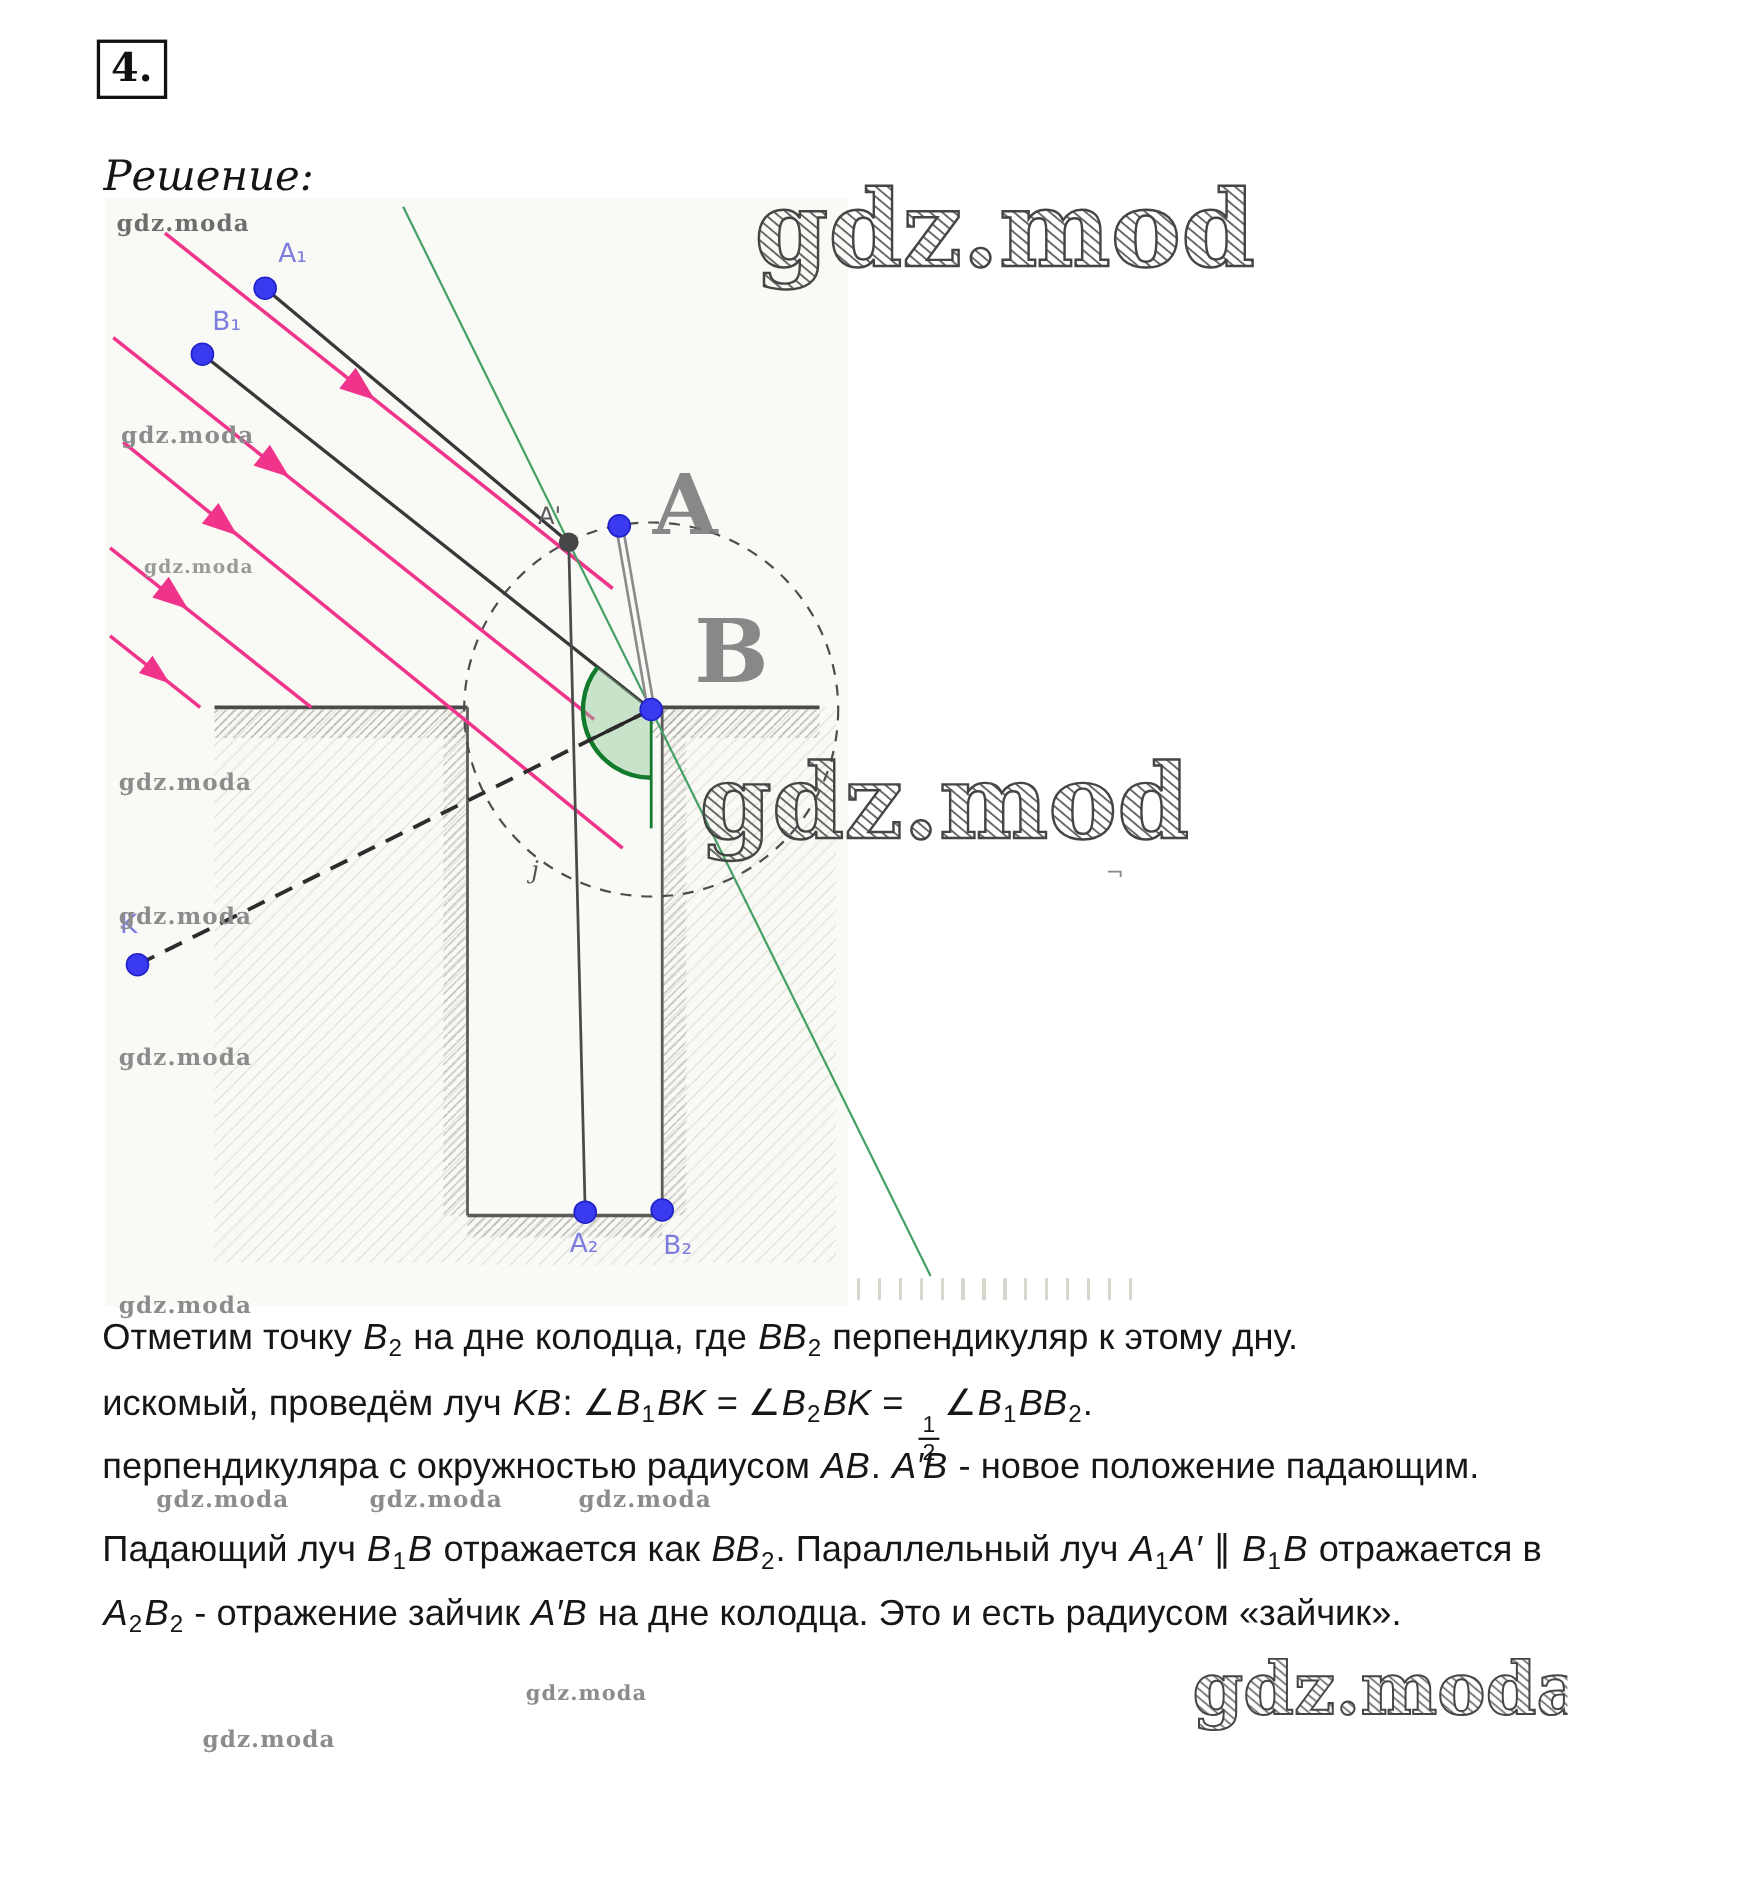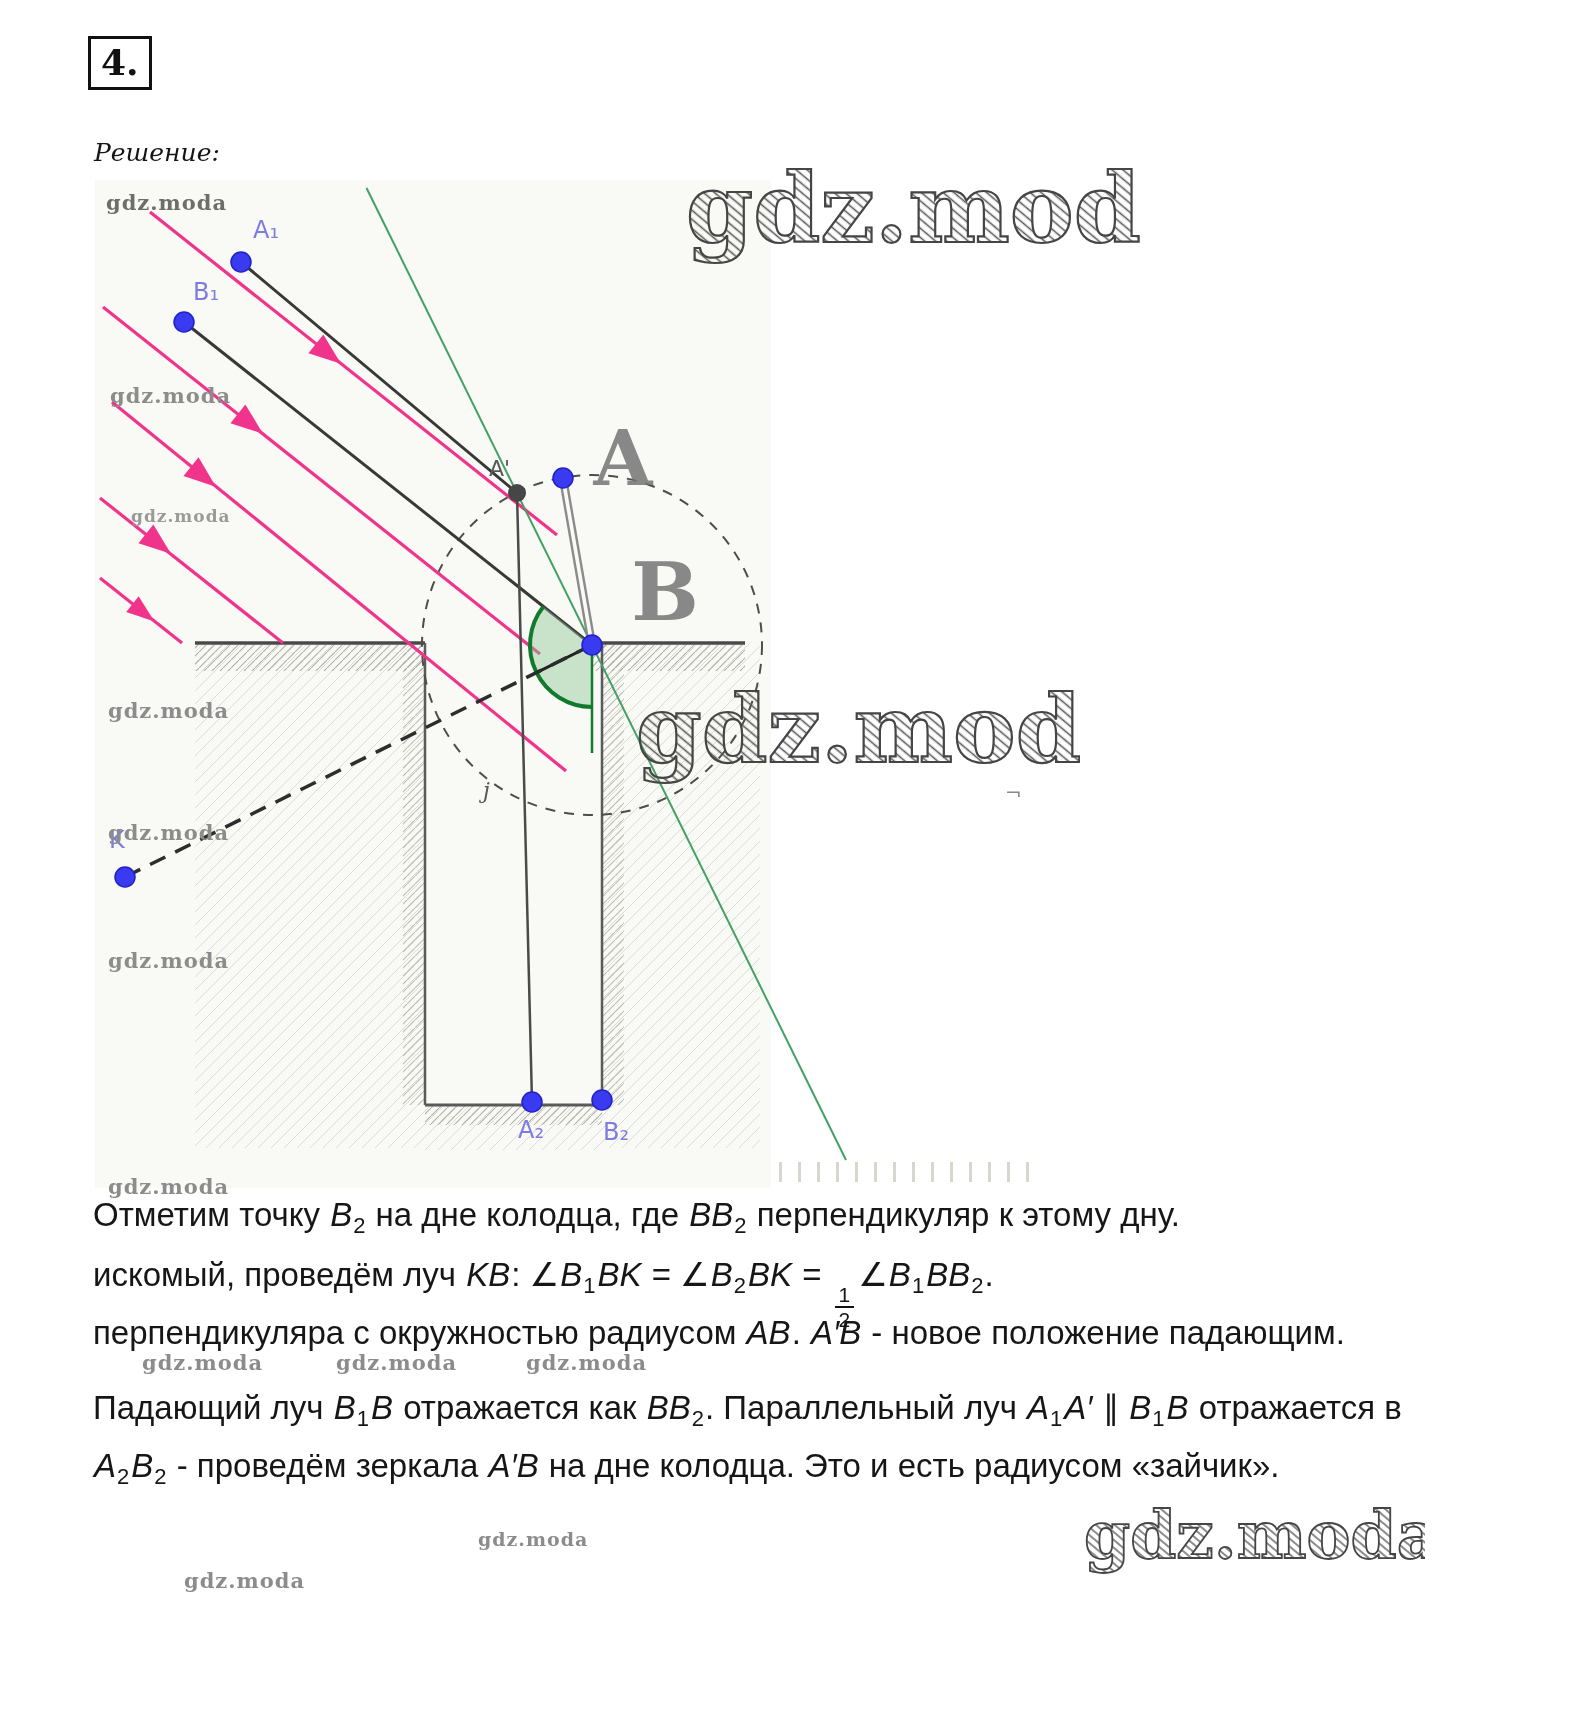--- a/index.html
+++ b/index.html
@@ -1,21 +1,21 @@
 <!DOCTYPE html>
 <html><head>
 <meta charset="utf-8">
 <style>
   html,body{margin:0;padding:0;background:#ffffff;}
   #page{position:relative;width:1582px;height:1723px;background:#ffffff;overflow:hidden;
         font-family:"DejaVu Serif",serif;}
   
   #probnum{position:absolute;left:88px;top:36px;border:3px solid #111;padding:2px 10px 4px 10px;
            font-weight:bold;font-size:36px;color:#111;background:#fff;}
-  #solution-label{position:absolute;left:94px;top:138px;font-style:italic;font-size:25px;color:#151515;}
+  #solution-label{position:absolute;left:94px;top:138px;font-style:italic;font-size:38px;color:#151515;}
   
   .ticks{position:absolute;background:repeating-linear-gradient(90deg,#c6c6bc 0 2px,transparent 2px 19px);opacity:.85;}
   #ticks-top{left:100px;top:185px;width:660px;height:13px;}
   #ticks-bottom{left:95px;top:1162px;width:940px;height:20px;background:repeating-linear-gradient(90deg,#d0d0c6 0 3px,transparent 3px 19px);}
   
   #figure{position:absolute;left:95px;top:180px;width:1210px;height:1010px;}
   
   .wm-big{position:absolute;}
   
   .wm-s{position:absolute;font-family:"DejaVu Serif",serif;font-weight:bold;font-size:21px;color:#8c8c8c;letter-spacing:1px;}
@@ -184,16 +184,16 @@
   <div class="wm-s" style="left:184px;top:1568px;">gdz.moda</div>
 
   <div id="solution-text">
       <div class="sol-line"><span>Отметим точку </span><span class="mv">B</span><span class="ms">2</span><span> на дне колодца, где </span><span class="mv">BB</span><span class="ms">2</span><span> перпендикуляр к этому дну.</span></div>
       <div class="sol-line"><span>искомый, проведём луч </span><span class="mv">KB</span><span>:  ∠</span><span class="mv">B</span><span class="ms">1</span><span class="mv">BK</span><span> = ∠</span><span class="mv">B</span><span class="ms">2</span><span class="mv">BK</span><span> = </span><span class="frac">
           <span class="fn">1</span>
           <span class="fd">2</span>
         </span><span>∠</span><span class="mv">B</span><span class="ms">1</span><span class="mv">BB</span><span class="ms">2</span><span>.</span></div>
       <div class="sol-line"><span>перпендикуляра с окружностью радиусом </span><span class="mv">AB</span><span>. </span><span class="mv">A′B</span><span> - новое положение падающим.</span></div>
       <div class="sol-line"><span>Падающий луч </span><span class="mv">B</span><span class="ms">1</span><span class="mv">B</span><span> отражается как </span><span class="mv">BB</span><span class="ms">2</span><span>. Параллельный луч </span><span class="mv">A</span><span class="ms">1</span><span class="mv">A′</span><span> ∥ </span><span class="mv">B</span><span class="ms">1</span><span class="mv">B</span><span> отражается в</span></div>
-      <div class="sol-line"><span class="mv">A</span><span class="ms">2</span><span class="mv">B</span><span class="ms">2</span><span> - проведём зеркала </span><span class="mv">A′B</span><span> на дне колодца. Это и есть радиусом «зайчик».</span></div>
+      <div class="sol-line"><span class="mv">A</span><span class="ms">2</span><span class="mv">B</span><span class="ms">2</span><span> - отражение зайчик </span><span class="mv">A′B</span><span> на дне колодца. Это и есть радиусом «зайчик».</span></div>
     </div>
 
 </div>
 
 </body></html>

